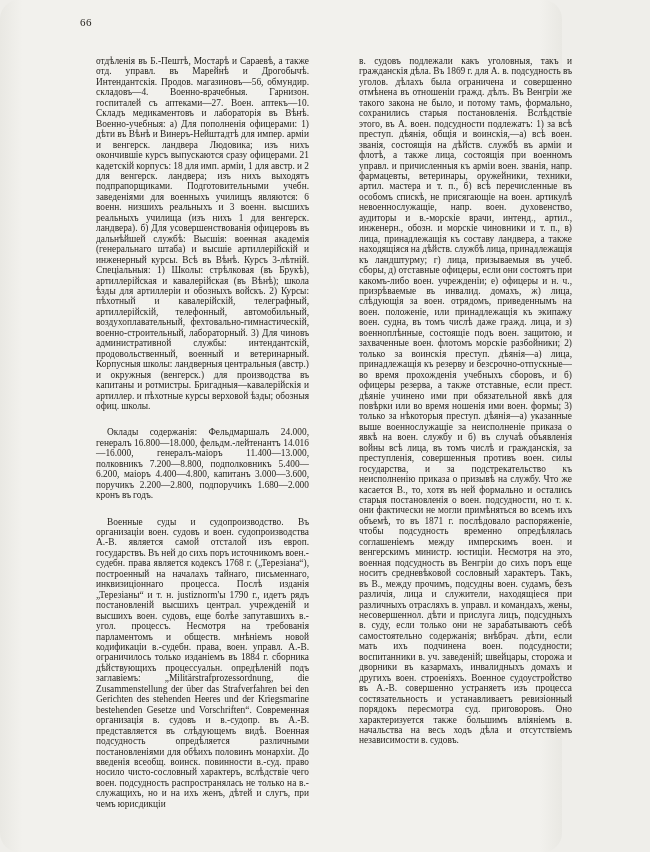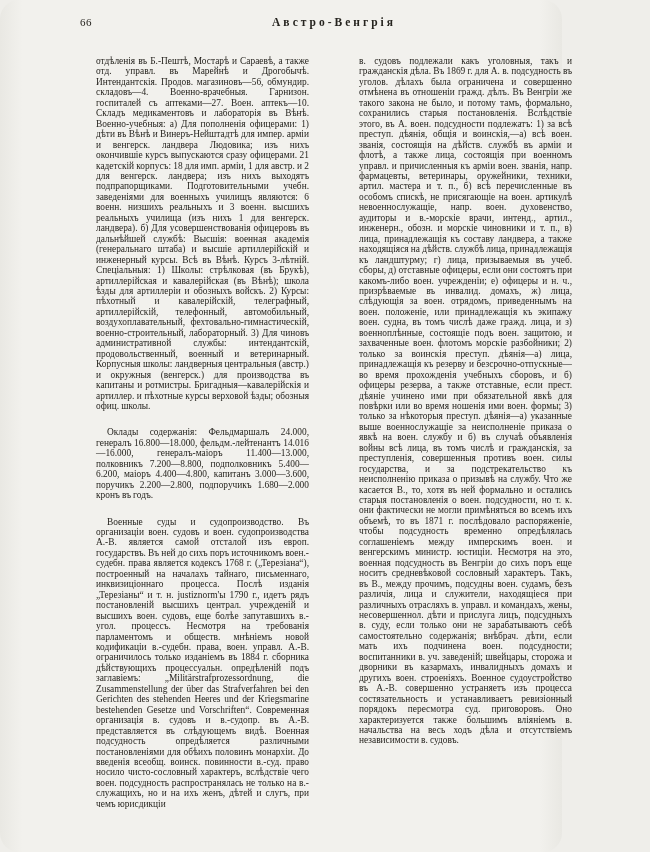--- a/index.html
+++ b/index.html
@@ -69,21 +69,20 @@
     text-indent: 0;
   }
 </style>
 </head>
 <body>
 
 <div class="page">
   <div class="content">
     <div class="header">
       <span class="pagenum">66</span>
-      <span class="running-title">Австро-Венгрія</span>
     </div>
     <div class="columns">
       <div class="col">
           <p class="para no-indent">отдѣленія въ Б.-Пештѣ, Мостарѣ и Сараевѣ, а также отд. управл. въ Марейнѣ и Дрогобычѣ. Интендантскія. Продов. магазиновъ—56, обмундир. складовъ—4. Военно-врачебныя. Гарнизон. госпиталей съ аптеками—27. Воен. аптекъ—10. Складъ медикаментовъ и лабораторія въ Вѣнѣ. Военно-учебныя: а) Для пополненія офицерами: 1) дѣти въ Вѣнѣ и Винеръ-Нейштадтѣ для импер. арміи и венгерск. ландвера Людовика; изъ нихъ окончившіе курсъ выпускаются сразу офицерами. 21 кадетскій корпусъ: 18 для имп. арміи, 1 для австр. и 2 для венгерск. ландвера; изъ нихъ выходятъ подпрапорщиками. Подготовительными учебн. заведеніями для военныхъ училищъ являются: 6 военн. низшихъ реальныхъ и 3 военн. высшихъ реальныхъ училища (изъ нихъ 1 для венгерск. ландвера). б) Для усовершенствованія офицеровъ въ дальнѣйшей службѣ: Высшія: военная академія (генеральнаго штаба) и высшіе артиллерійскій и инженерный курсы. Всѣ въ Вѣнѣ. Курсъ 3-лѣтній. Спеціальныя: 1) Школы: стрѣлковая (въ Брукѣ), артиллерійская и кавалерійская (въ Вѣнѣ); школа ѣзды для артиллеріи и обозныхъ войскъ. 2) Курсы: пѣхотный и кавалерійскій, телеграфный, артиллерійскій, телефонный, автомобильный, воздухоплавательный, фехтовально-гимнастическій, военно-строительный, лабораторный. 3) Для чиновъ административной службы: интендантскій, продовольственный, военный и ветеринарный. Корпусныя школы: ландверныя центральныя (австр.) и окружныя (венгерск.) для производства въ капитаны и ротмистры. Бригадныя—кавалерійскія и артиллер. и пѣхотные курсы верховой ѣзды; обозныя офиц. школы.</p>
           <p class="para">Оклады содержанія: Фельдмаршалъ 24.000, генералъ 16.800—18.000, фельдм.-лейтенантъ 14.016—16.000, генералъ-маіоръ 11.400—13.000, полковникъ 7.200—8.800, подполковникъ 5.400—6.200, маіоръ 4.400—4.800, капитанъ 3.000—3.600, поручикъ 2.200—2.800, подпоручикъ 1.680—2.000 кронъ въ годъ.</p>
           <p class="para">Военные суды и судопроизводство. Въ организаціи воен. судовъ и воен. судопроизводства А.-В. является самой отсталой изъ европ. государствъ. Въ ней до сихъ поръ источникомъ воен.-судебн. права является кодексъ 1768 г. („Терезіана“), построенный на началахъ тайнаго, письменнаго, инквизиціоннаго процесса. Послѣ изданія „Терезіаны“ и т. н. justiznorm'ы 1790 г., идетъ рядъ постановленій высшихъ централ. учрежденій и высшихъ воен. судовъ, еще болѣе запутавшихъ в.-угол. процессъ. Несмотря на требованія парламентомъ и обществ. мнѣніемъ новой кодификаціи в.-судебн. права, воен. управл. А.-В. ограничилось только изданіемъ въ 1884 г. сборника дѣйствующихъ процессуальн. опредѣленій подъ заглавіемъ: „Militärstrafprozessordnung, die Zusammenstellung der über das Strafverfahren bei den Gerichten des stehenden Heeres und der Kriegsmarine bestehenden Gesetze und Vorschriften“. Современная организація в. судовъ и в.-судопр. въ А.-В. представляется въ слѣдующемъ видѣ. Военная подсудность опредѣляется различными постановленіями для обѣихъ половинъ монархіи. До введенія всеобщ. воинск. повинности в.-суд. право носило чисто-сословный характеръ, вслѣдствіе чего воен. подсудность распространялась не только на в.-служащихъ, но и на ихъ женъ, дѣтей и слугъ, при чемъ юрисдикціи</p>
         </div>
       <div class="col">
           <p class="para no-indent">в. судовъ подлежали какъ уголовныя, такъ и гражданскія дѣла. Въ 1869 г. для А. в. подсудность въ уголов. дѣлахъ была ограничена и совершенно отмѣнена въ отношеніи гражд. дѣлъ. Въ Венгріи же такого закона не было, и потому тамъ, формально, сохранились старыя постановленія. Вслѣдствіе этого, въ А. воен. подсудности подлежатъ: 1) за всѣ преступ. дѣянія, общія и воинскія,—а) всѣ воен. званія, состоящія на дѣйств. службѣ въ арміи и флотѣ, а также лица, состоящія при военномъ управл. и причисленныя къ арміи воен. званія, напр. фармацевты, ветеринары, оружейники, техники, артил. мастера и т. п., б) всѣ перечисленные въ особомъ спискѣ, не присягающіе на воен. артикулѣ невоеннослужащіе, напр. воен. духовенство, аудиторы и в.-морскіе врачи, интенд., артил., инженерн., обозн. и морскіе чиновники и т. п., в) лица, принадлежащія къ составу ландвера, а также находящіяся на дѣйств. службѣ лица, принадлежащія къ ландштурму; г) лица, призываемыя въ учеб. сборы, д) отставные офицеры, если они состоятъ при какомъ-либо воен. учрежденіи; е) офицеры и н. ч., призрѣваемые въ инвалид. домахъ, ж) лица, слѣдующія за воен. отрядомъ, приведеннымъ на воен. положеніе, или принадлежащія къ экипажу воен. судна, въ томъ числѣ даже гражд. лица, и з) военноплѣнные, состоящіе подъ воен. защитою, и захваченные воен. флотомъ морскіе разбойники; 2) только за воинскія преступ. дѣянія—а) лица, принадлежащія къ резерву и безсрочно-отпускные—во время прохожденія учебныхъ сборовъ, и б) офицеры резерва, а также отставные, если прест. дѣяніе учинено ими при обязательной явкѣ для повѣрки или во время ношенія ими воен. формы; 3) только за нѣкоторыя преступ. дѣянія—а) указанные выше военнослужащіе за неисполненіе приказа о явкѣ на воен. службу и б) въ случаѣ объявленія войны всѣ лица, въ томъ числѣ и гражданскія, за преступленія, совершенныя противъ воен. силы государства, и за подстрекательство къ неисполненію приказа о призывѣ на службу. Что же касается В., то, хотя въ ней формально и остались старыя постановленія о воен. подсудности, но т. к. они фактически не могли примѣняться во всемъ ихъ объемѣ, то въ 1871 г. послѣдовало распоряженіе, чтобы подсудность временно опредѣлялась соглашеніемъ между имперскимъ воен. и венгерскимъ министр. юстиціи. Несмотря на это, военная подсудность въ Венгріи до сихъ поръ еще носитъ средневѣковой сословный характеръ. Такъ, въ В., между прочимъ, подсудны воен. судамъ, безъ различія, лица и служители, находящіеся при различныхъ отрасляхъ в. управл. и командахъ, жены, несовершеннол. дѣти и прислуга лицъ, подсудныхъ в. суду, если только они не зарабатываютъ себѣ самостоятельно содержанія; внѣбрач. дѣти, если мать ихъ подчинена воен. подсудности; воспитанники в. уч. заведеній; швейцары, сторожа и дворники въ казармахъ, инвалидныхъ домахъ и другихъ воен. строеніяхъ. Военное судоустройство въ А.-В. совершенно устраняетъ изъ процесса состязательность и устанавливаетъ ревизіонный порядокъ пересмотра суд. приговоровъ. Оно характеризуется также большимъ вліяніемъ в. начальства на весь ходъ дѣла и отсутствіемъ независимости в. судовъ.</p>
         </div>

